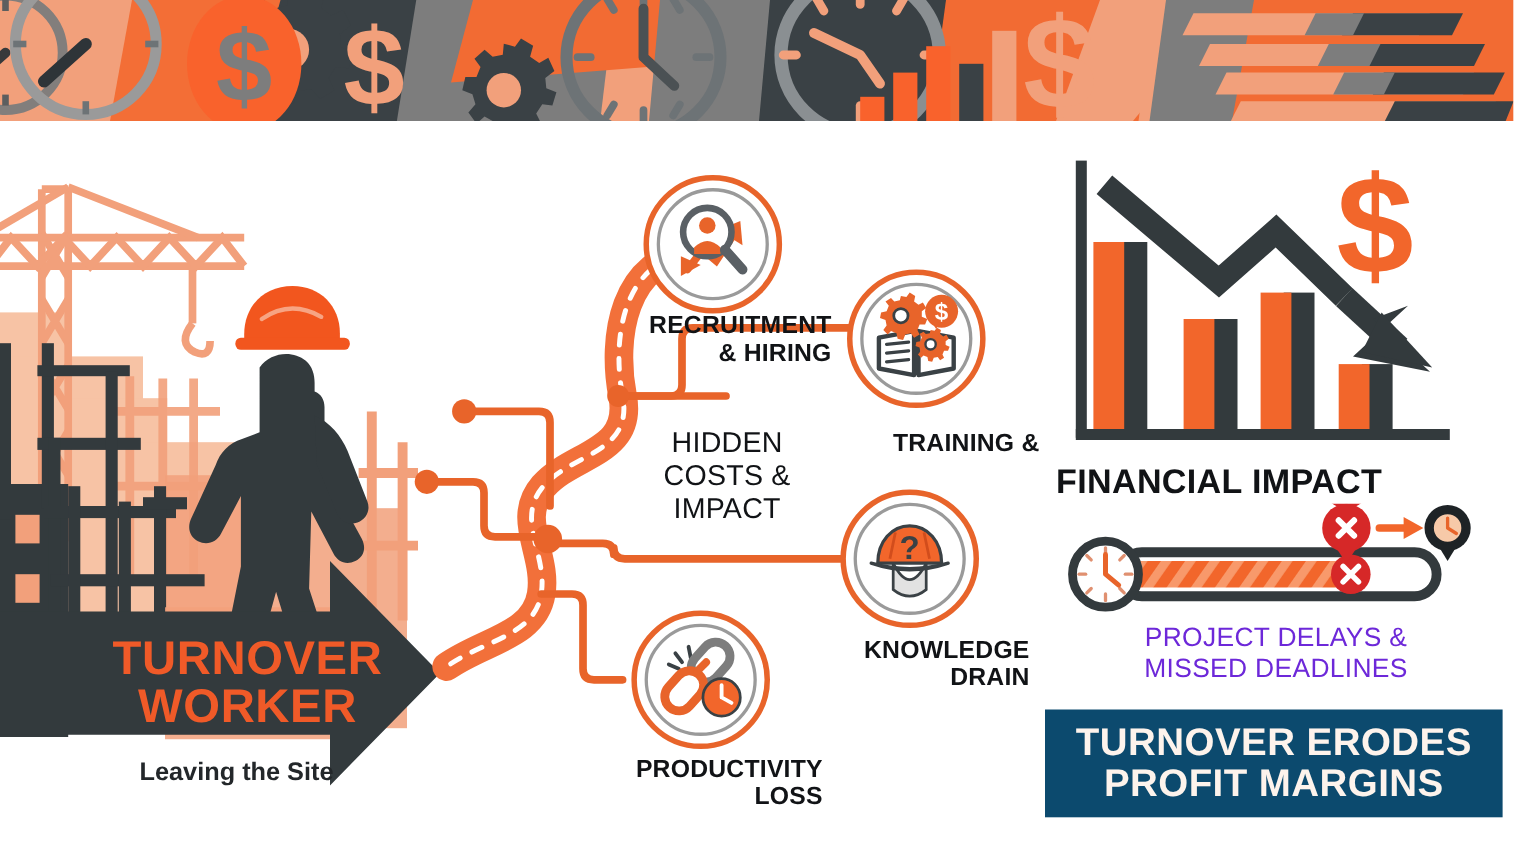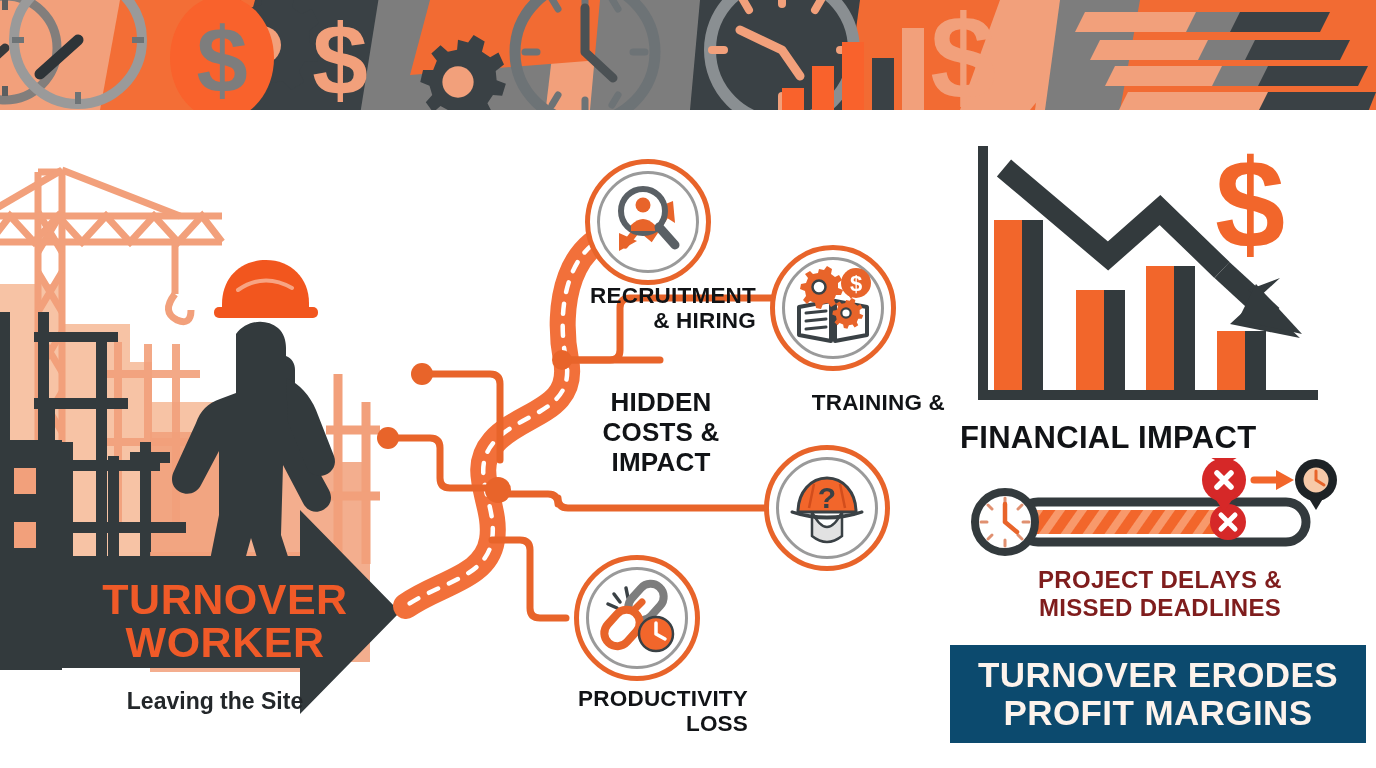--- a/index.html
+++ b/index.html
@@ -55,32 +55,32 @@
     width:88%;height:88%;
     display:flex;align-items:center;justify-content:center;
     box-sizing:border-box;
   }
   .node-label{
     position:absolute; text-align:right; color:#111316;
     font-weight:bold; font-size:22.5px; line-height:1.12; letter-spacing:0.2px;
   }
   #hub-label{
     position:absolute; text-align:center; color:#111316;
-    font-weight:bold; font-size:26px; line-height:1.16; letter-spacing:0.2px;
+    font-weight:normal; font-size:26px; line-height:1.16; letter-spacing:0.2px;
   }
   
   #chart-block{ position:absolute; left:960px; top:138px; width:400px; height:290px; }
   #chart-caption{
     position:absolute; left:960px; top:420px; width:400px; text-align:left;
     color:#111316; font-weight:bold; font-size:31px; letter-spacing:0.3px;
   }
   #delay-block{ position:absolute; left:960px; top:458px; width:400px; height:110px; }
   #delay-caption{
     position:absolute; left:960px; top:566px; width:400px; text-align:center;
-    color:#7f1d1d; font-weight:bold; font-size:24px; line-height:1.16; letter-spacing:0.3px;
+    color:#6d28d9; font-weight:normal; font-size:24px; line-height:1.16; letter-spacing:0.3px;
   }
   #banner{
     position:absolute; left:950px; top:645px; width:416px; height:98px;
     background:#0c4a6e; display:flex; flex-direction:column;
     align-items:center; justify-content:center;
   }
   #banner .bln{
     color:#FDF3EC; font-weight:bold; font-size:35px; line-height:1.1;
     letter-spacing:0.4px; text-align:center;
   }
@@ -426,20 +426,24 @@
 
         <g stroke="#D24D1C" stroke-width="2.5" fill="none">
           <path d="M30,16 L25,40"></path>
             <path d="M56,16 L61,40"></path>
         </g>
 
         <text x="43" y="40" font-family="'Liberation Sans',sans-serif" font-size="30" font-weight="bold" fill="#3A4145" text-anchor="middle">?</text>
       </svg>
     </div>
   </div>
+  <div class="node-label" style="left:720px; top:578px; width:216px;">
+    <div>KNOWLEDGE</div>
+    <div>DRAIN</div>
+  </div>
 
   <div class="node-circle" style="left:574px; top:555px; width:126px; height:126px;">
     <div class="node-inner">
       <svg width="86" height="80" viewBox="0 0 86 80">
 
         <g stroke="#3A4145" stroke-width="3.5" stroke-linecap="round">
           <line x1="20" y1="16" x2="26" y2="24"></line>
           <line x1="14" y1="26" x2="23" y2="30"></line>
           <line x1="32" y1="10" x2="34" y2="20"></line>
         </g>

